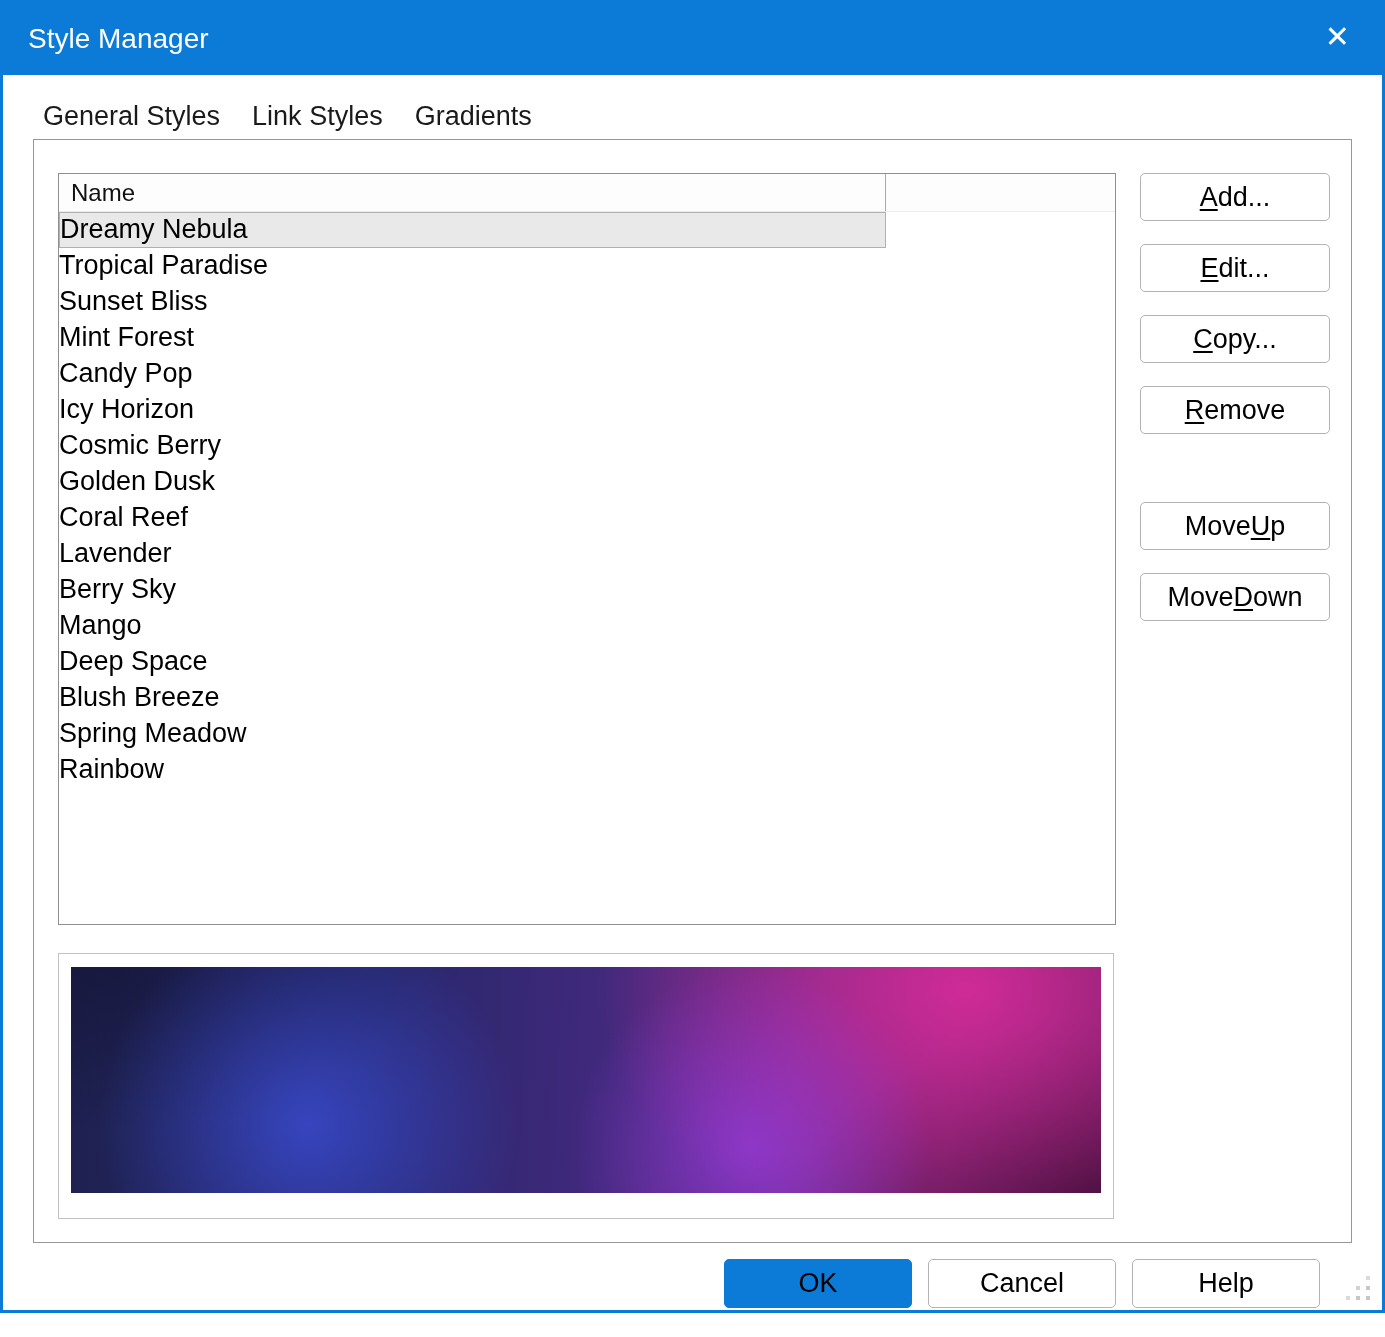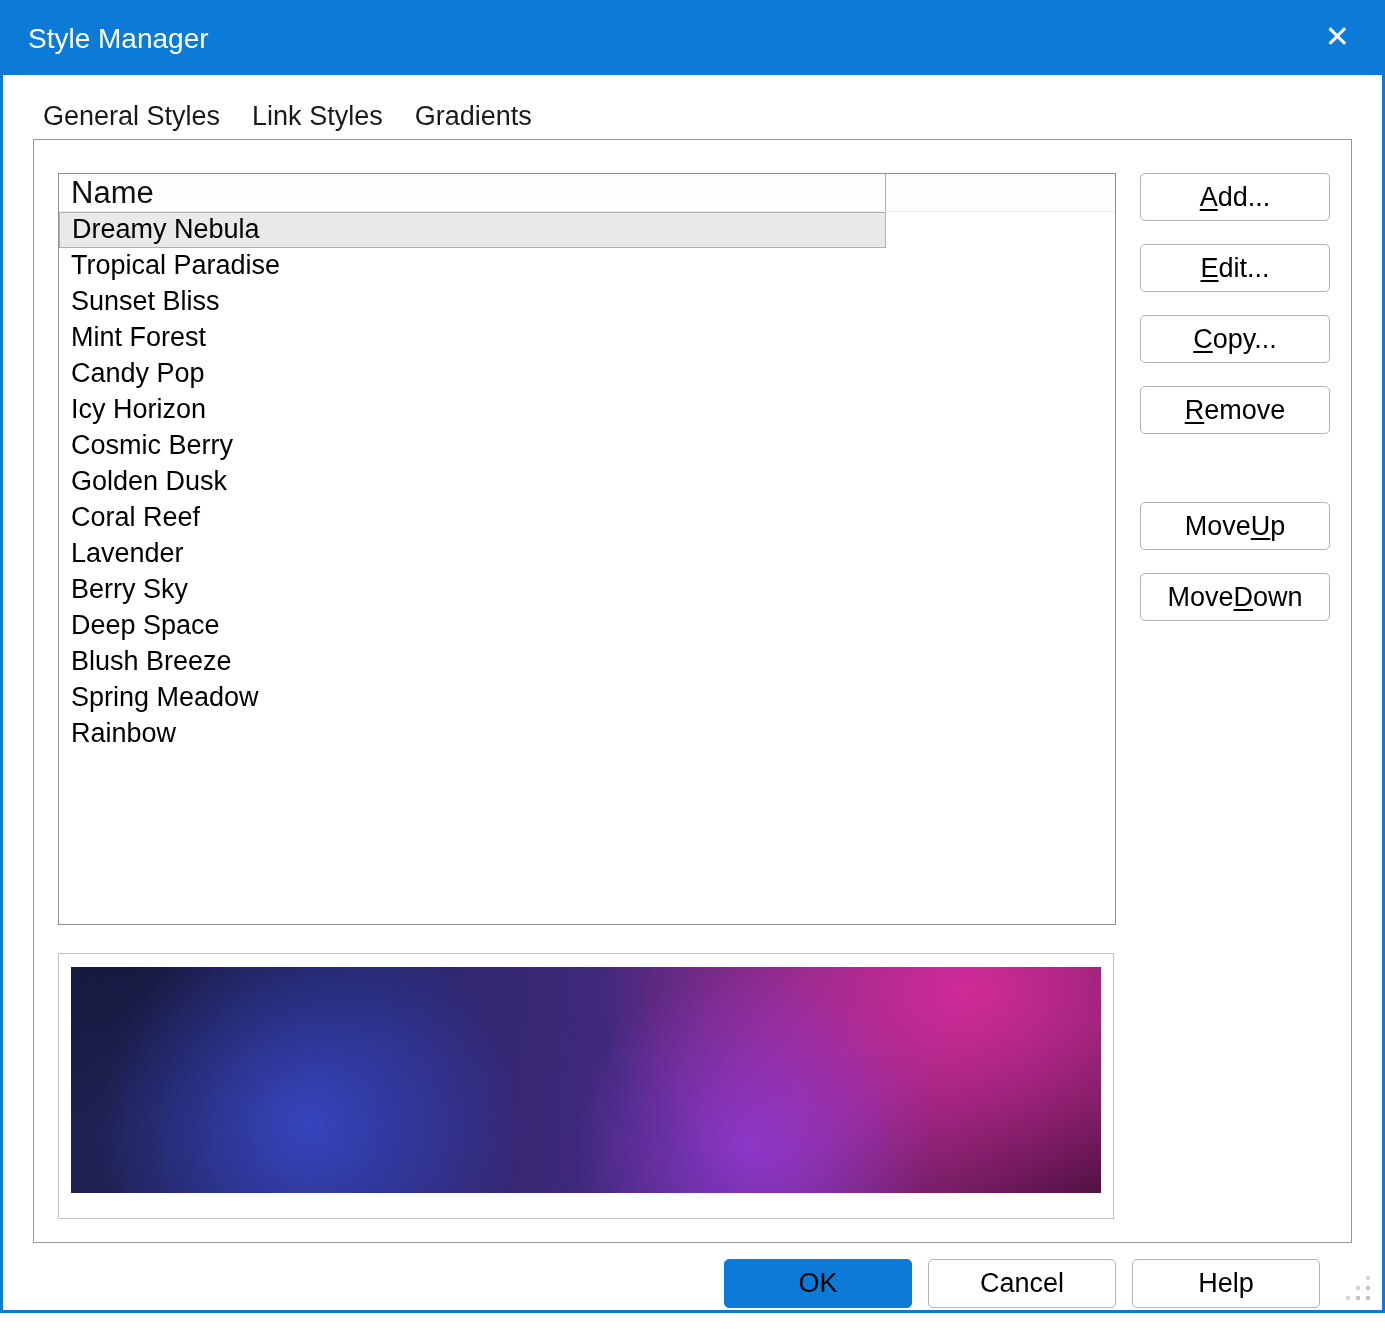--- a/index.html
+++ b/index.html
@@ -58,27 +58,26 @@
     overflow: hidden;
   }
   .listheader {
     display: flex; height: 38px;
     background: #fdfdfd;
     border-bottom: 1px solid #ececec;
   }
   .hcell {
     width: 827px; padding-left: 12px;
     display: flex; align-items: center;
-    font-size: 31px; color: #111;
+    font-size: 24px; color: #111;
     border-right: 1px solid #a8a8a8;
   }
   .hcell2 { flex: 1; }
   .row {
     height: 36px; line-height: 35px;
-    padding-left: 12px;
     width: 827px;
     font-size: 27px; color: #000;
     cursor: default;
     white-space: nowrap;
   }
   .row.selected {
     background: #e9e9e9;
     border: 1px solid #b0b0b0;
     line-height: 33px;
   }
@@ -161,20 +160,21 @@
         <div class="row">Tropical Paradise</div>
         <div class="row">Sunset Bliss</div>
         <div class="row">Mint Forest</div>
         <div class="row">Candy Pop</div>
         <div class="row">Icy Horizon</div>
         <div class="row">Cosmic Berry</div>
         <div class="row">Golden Dusk</div>
         <div class="row">Coral Reef</div>
         <div class="row">Lavender</div>
         <div class="row">Berry Sky</div>
+        <div class="row">Mango</div>
         <div class="row">Deep Space</div>
         <div class="row">Blush Breeze</div>
         <div class="row">Spring Meadow</div>
         <div class="row">Rainbow</div>
       </div>
     </div>
 
     <div class="btncol">
       <button class="btn">
           <span></span>

